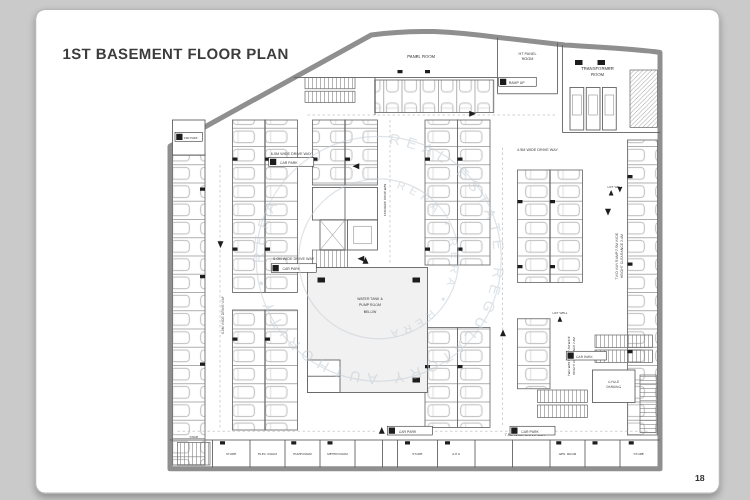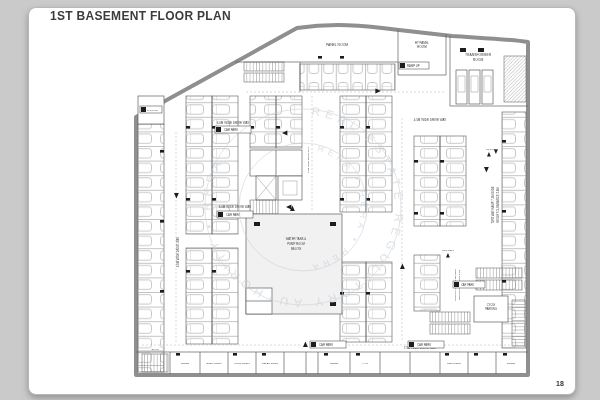--- a/index.html
+++ b/index.html
@@ -8,21 +8,21 @@
     background:#cacaca;
     font-family:"Liberation Sans",sans-serif;
   }
   .stage{position:relative;width:600px;height:400px;}
   .card{
     position:absolute;left:28px;top:7px;width:546px;height:386px;
     background:#ffffff;border:1px solid #b8b8b8;border-radius:8px;
     box-shadow:0 3px 6px rgba(0,0,0,.28);
   }
   .title{
-    position:absolute;left:50px;top:9px;
+    position:absolute;left:50px;top:36px;
     font-size:12px;font-weight:bold;color:#3c3c3c;letter-spacing:.3px;
   }
   .pagenum{
     position:absolute;left:556px;top:380px;
     font-size:7px;font-weight:bold;color:#333;
   }
   svg.plan{position:absolute;left:0;top:0;width:600px;height:400px;}
   .wall{fill:none;stroke:#8f8f8f;stroke-width:4;stroke-linejoin:round;}
   .ln{stroke:#5f5f5f;stroke-width:.7;fill:none;}
   .lt{stroke:#8a8a8a;stroke-width:.45;fill:none;}

